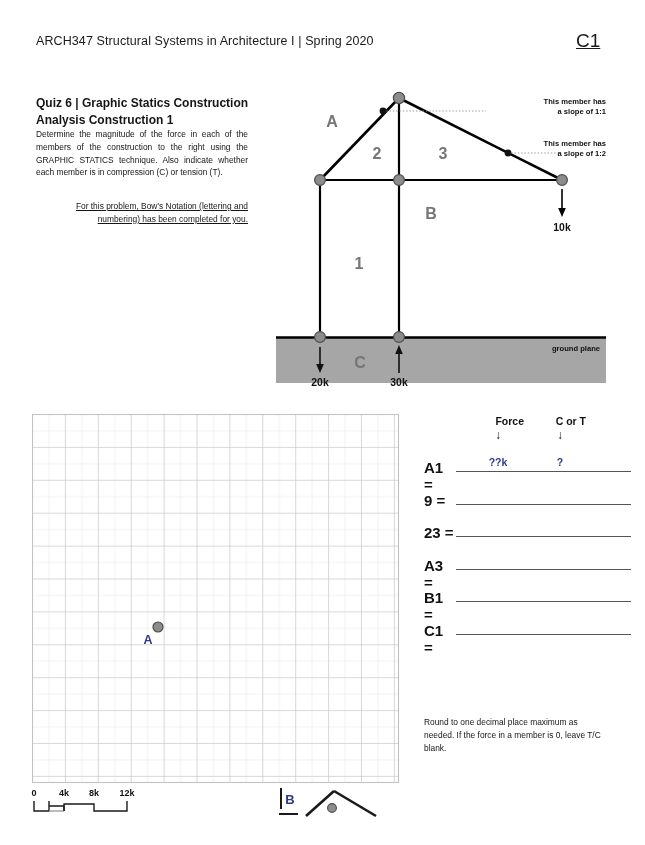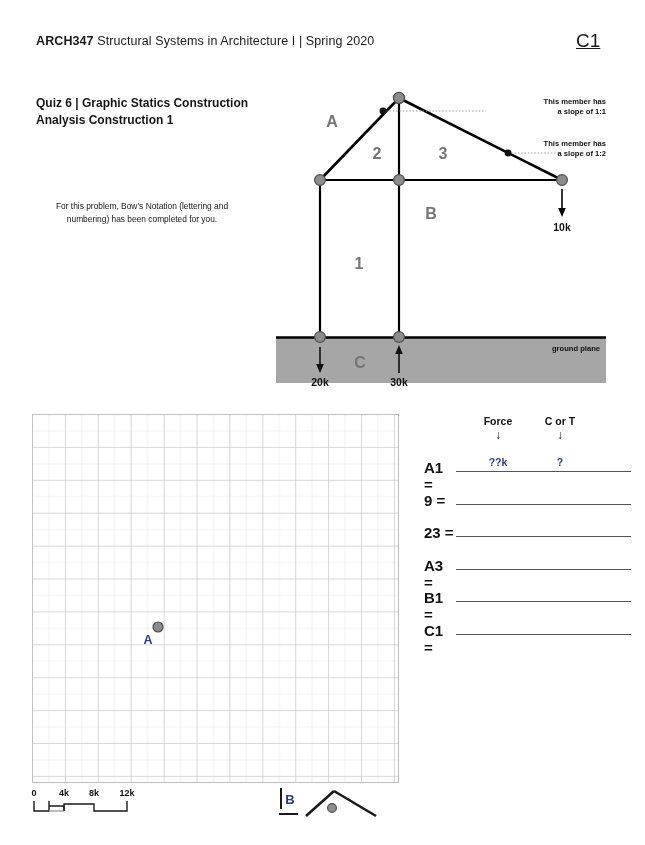--- a/index.html
+++ b/index.html
@@ -22,21 +22,21 @@
   
   .hdr {
     position: absolute;
     left: 36px;
     top: 34px;
     font-size: 12.5px;
     color: #1a1a1a;
     letter-spacing: 0.1px;
     white-space: nowrap;
   }
-  .hdr b { font-weight: bold; }
+  .hdr b { font-weight: normal; }
   .hdr-code {
     position: absolute;
     left: 576px;
     top: 30px;
     font-size: 19px;
     color: #1a1a1a;
     text-decoration: underline;
   }
 
   
@@ -53,21 +53,21 @@
   .para {
     position: absolute;
     left: 36px;
     width: 212px;
     font-size: 8.4px;
     line-height: 1.52;
     color: #161616;
     text-align: justify;
   }
   .para.p1 { top: 128px; }
-  .para.p2 { top: 200px; text-align: center; }
+  .para.p2 { top: 200px; text-align: right; text-decoration: underline; }
 
   
   .truss {
     position: absolute;
     left: 270px;
     top: 85px;
   }
 
   
   .gridwrap {
@@ -85,21 +85,21 @@
   }
   .form-head {
     position: relative;
     height: 36px;
   }
   .form-head .lbl {
     position: absolute;
     font-size: 10.5px;
     font-weight: bold;
     color: #111;
-    text-align: center;
+    text-align: right;
   }
   .form-head .lbl.force { left: 48px; width: 52px; top: 0; }
   .form-head .lbl.ct    { left: 110px; width: 52px; top: 0; }
   .form-head .arw {
     position: absolute;
     top: 14px;
     width: 52px;
     text-align: center;
     font-size: 12px;
     line-height: 12px;
@@ -171,20 +171,21 @@
 <body>
 
 <div id="page">
 
   <div class="hdr">
     <b>ARCH347</b><span> Structural Systems in Architecture I | Spring 2020</span>
   </div>
   <div class="hdr-code">C1</div>
 
   <div class="quiz-title">Quiz 6 | Graphic Statics Construction Analysis Construction 1</div>
+  <div class="para p1">Determine the magnitude of the force in each of the members of the construction to the right using the GRAPHIC STATICS technique. Also indicate whether each member is in compression (C) or tension (T).</div>
   <div class="para p2">For this problem, Bow’s Notation (lettering and numbering) has been completed for you.</div>
 
   <svg class="truss" width="340" height="310" viewBox="0 0 340 310">
 
     <rect x="6" y="253" width="330" height="45" fill="#a6a6a6"></rect>
 
     <line x1="6" y1="252.5" x2="336" y2="252.5" stroke="#000" stroke-width="2.4"></line>
 
     <line x1="50" y1="95" x2="50" y2="252" stroke="#000" stroke-width="2.2"></line>
     <line x1="129" y1="13" x2="129" y2="252" stroke="#000" stroke-width="2.2"></line>
@@ -299,20 +300,21 @@
     </div>
 
     <div class="row">
       <div class="rlab">C1 =</div>
       <div class="ans f"></div>
       <div class="ans c"></div>
       <div class="rline"></div>
     </div>
   </div>
 
+  <div class="note">Round to one decimal place maximum as needed. If the force in a member is 0, leave T/C blank.</div>
 
   <svg class="scale" width="140" height="38" viewBox="0 0 140 38">
     <text x="6" y="10" font-family="Liberation Sans, sans-serif" font-size="9" font-weight="bold" fill="#111" text-anchor="middle">0</text>
     <text x="36" y="10" font-family="Liberation Sans, sans-serif" font-size="9" font-weight="bold" fill="#111" text-anchor="middle">4k</text>
     <text x="66" y="10" font-family="Liberation Sans, sans-serif" font-size="9" font-weight="bold" fill="#111" text-anchor="middle">8k</text>
     <text x="99" y="10" font-family="Liberation Sans, sans-serif" font-size="9" font-weight="bold" fill="#111" text-anchor="middle">12k</text>
 
     <path d="M6,15 L6,25 L21,25 L21,15 L21,20 L36,20 L36,25" fill="none" stroke="#1a1a1a" stroke-width="1.4"></path>
     <line x1="21" y1="25" x2="36" y2="25" stroke="#a0a0a0" stroke-width="1.4"></line>
     <path d="M36,25 L36,18 L66,18 L66,25 L99,25 L99,15" fill="none" stroke="#1a1a1a" stroke-width="1.4"></path>

